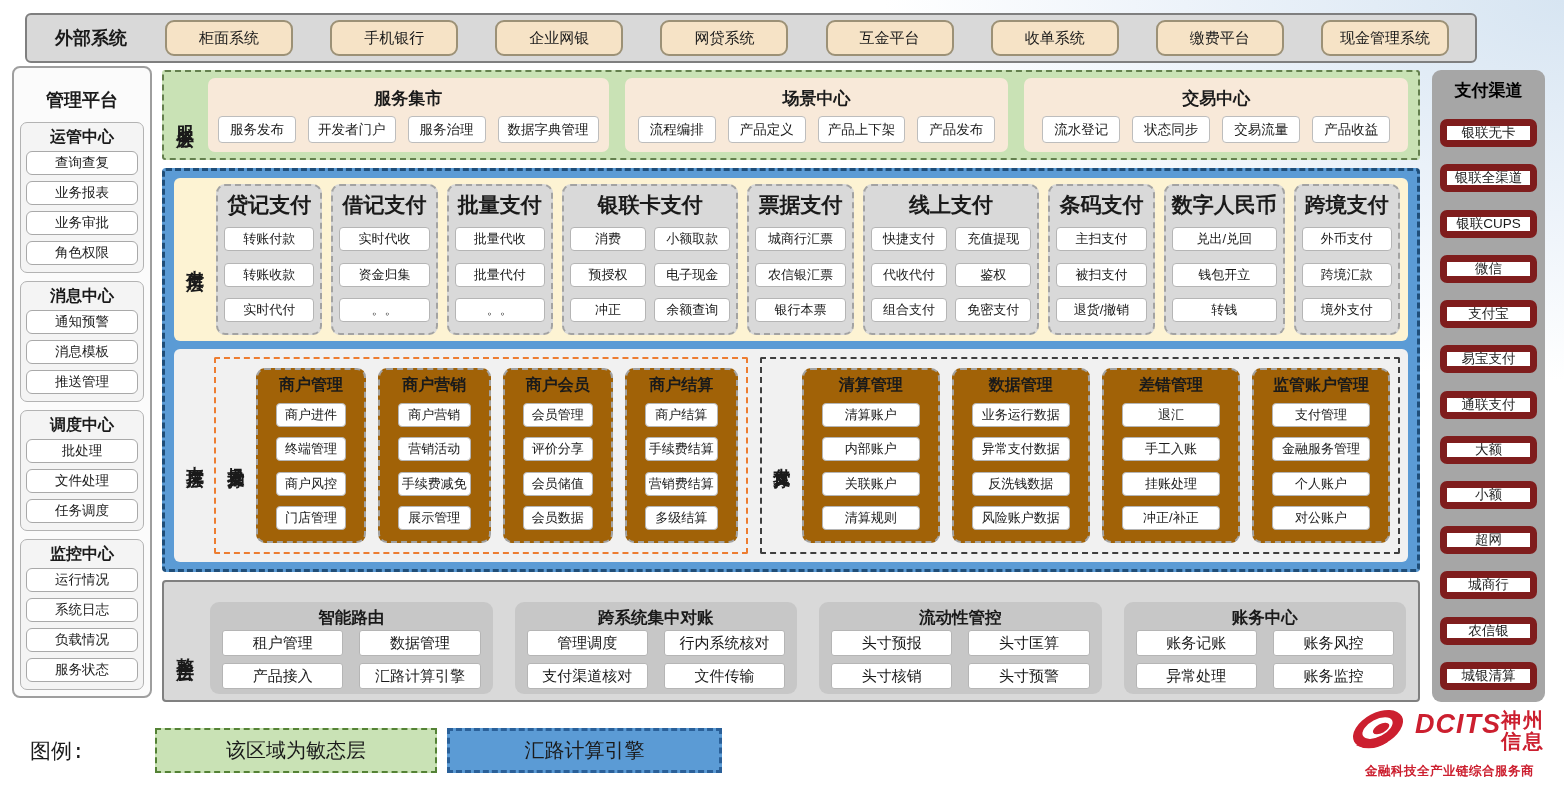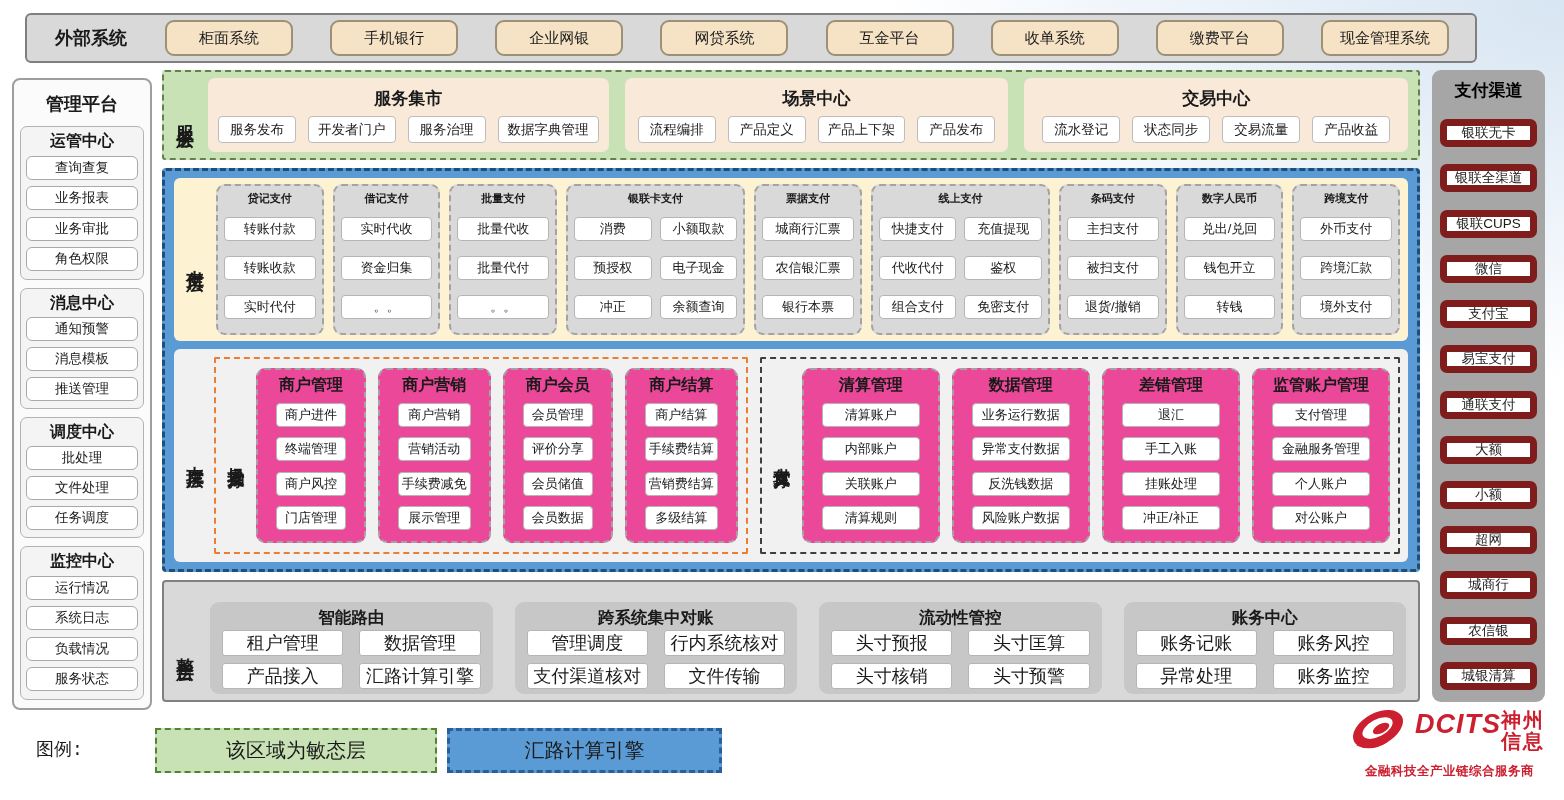--- a/index.html
+++ b/index.html
@@ -20,23 +20,23 @@
   }
   .topbar-label { font-weight:bold; font-size:18px; width:110px; flex:0 0 auto; }
   .topbar-items { flex:1; display:flex; justify-content:space-between; align-items:center; gap:10px; }
   .wheat-btn {
     background:#f6e3c6; border:2px solid #9c9176; border-radius:9px;
     width:128px; height:36px; display:flex; align-items:center; justify-content:center;
     font-size:15px;
   }
   
   .left-sidebar {
-    position:absolute; left:12px; top:78px; width:140px; height:632px;
+    position:absolute; left:12px; top:66px; width:140px; height:632px;
     background:#fbfbfb; border:2px solid #9e9e9e; border-radius:8px;
-    display:flex; flex-direction:column; padding:8px 6px 8px 6px; gap:8px;
+    display:flex; flex-direction:column; padding:16px 6px 8px 6px; gap:8px;
   }
   .sidebar-title { font-weight:bold; font-size:18px; text-align:center; padding:4px 0 2px; }
   .mgmt-group {
     border:1.5px solid #b3b3b3; border-radius:7px; background:#f4f4f4;
     display:flex; flex-direction:column; justify-content:space-evenly;
     padding:4px 5px; flex:3;
   }
   .mgmt-group.g4 { flex:4; }
   .mgmt-title { font-weight:bold; font-size:16px; text-align:center; }
   .mgmt-items { display:flex; flex-direction:column; justify-content:space-evenly; flex:1; }
@@ -76,72 +76,72 @@
     flex:0 0 163px; background:#fdf3d3; border-radius:6px;
     display:flex; gap:8px; padding:6px 8px;
   }
   .pay-columns { flex:1; display:flex; gap:9px; }
   .pay-col {
     background:#d9d9d9; border:2px dashed #a3a3a3; border-radius:9px;
     padding:3px 6px 5px; display:flex; flex-direction:column;
   }
   .pay-col.single { flex:1; }
   .pay-col.double { flex:1.78; }
-  .col-title { font-weight:bold; font-size:11px; text-align:center; padding:2px 0; white-space:nowrap; }
+  .col-title { font-weight:bold; font-size:21px; text-align:center; padding:2px 0; white-space:nowrap; }
   .col-items { flex:1; display:grid; grid-template-columns:1fr; gap:6px 8px; align-content:space-evenly; }
   .pay-col.double .col-items { grid-template-columns:1fr 1fr; }
   .col-items .white-btn { border-radius:4px; font-size:13px; border-color:#b5b5b5; }
   
   .support-box {
     flex:1; background:#f1f1f1; border-radius:6px;
     display:flex; gap:6px; padding:8px 8px 8px 8px;
   }
   .support-regions { flex:1; display:flex; gap:12px; }
   .region {
     display:flex; gap:8px; padding:9px 8px; border-radius:2px;
   }
   .region.scene { flex:0 0 45%; border:2px dashed #ed7d31; }
   .region.paysup { flex:1; border:2px dashed #3f3f3f; }
   .region .vlabel { font-size:17px; flex:0 0 24px; letter-spacing:1px; }
   .region-cols { flex:1; display:flex; gap:12px; }
   .sup-col {
-    background:#ec4899; border:2px dashed #a3a3a3; border-radius:9px;
+    background:#a16207; border:2px dashed #a3a3a3; border-radius:9px;
     flex:1; padding:3px 18px 6px; display:flex; flex-direction:column;
   }
   .sup-col .col-title { font-size:16px; }
   .sup-col .col-items { grid-template-columns:1fr; }
   
   .integration-layer {
     margin-top:8px; height:122px;
     background:#d9d9d9; border:2px solid #808080; border-radius:4px;
     display:flex; gap:12px; padding:20px 12px 6px 8px;
   }
   .int-groups { flex:1; display:flex; gap:22px; }
   .int-group {
     background:#c7c7c7; border-radius:9px; flex:1;
     display:flex; flex-direction:column; justify-content:space-evenly; padding:3px 12px;
   }
   .int-title { font-weight:bold; font-size:16.5px; text-align:center; }
   .int-items { display:grid; grid-template-columns:1fr 1fr; gap:7px 16px; }
-  .int-items .white-btn { border-radius:3px; font-size:18px; height:26px; border-color:#b5b5b5; }
+  .int-items .white-btn { border-radius:3px; font-size:15px; height:26px; border-color:#b5b5b5; }
   
   .right-sidebar {
     position:absolute; left:1432px; top:70px; width:113px; height:632px;
     background:#a6a6a6; border-radius:9px;
     display:flex; flex-direction:column; justify-content:space-between;
     padding:9px 8px 12px;
   }
   .channels-title { color:#000000; font-weight:bold; font-size:17px; text-align:center; }
   .channel-btn {
     background:#ffffff; border:7px solid #7f1d1d; border-radius:7px;
     height:28px; display:flex; align-items:center; justify-content:center;
     font-size:13.5px; white-space:nowrap;
   }
   
-  .legend-label { position:absolute; left:36px; top:737px; font-size:18px;font-family:Liberation Mono, monospace; }
+  .legend-label { position:absolute; left:30px; top:737px; font-size:21px;font-family:Liberation Mono, monospace; }
   .legend-box {
     position:absolute; top:728px; height:45px;
     display:flex; align-items:center; justify-content:center; font-size:20px;
   }
   .legend-box.agile { left:155px; width:282px; background:#c9e2b5; border:2px dashed #548235; }
   .legend-box.stable { left:447px; width:275px; background:#5b9bd5; border:3px dashed #2a6099; }
   
   .logo {
     position:absolute; right:12px; top:703px; width:205px;
     display:flex; flex-direction:column; align-items:center;

